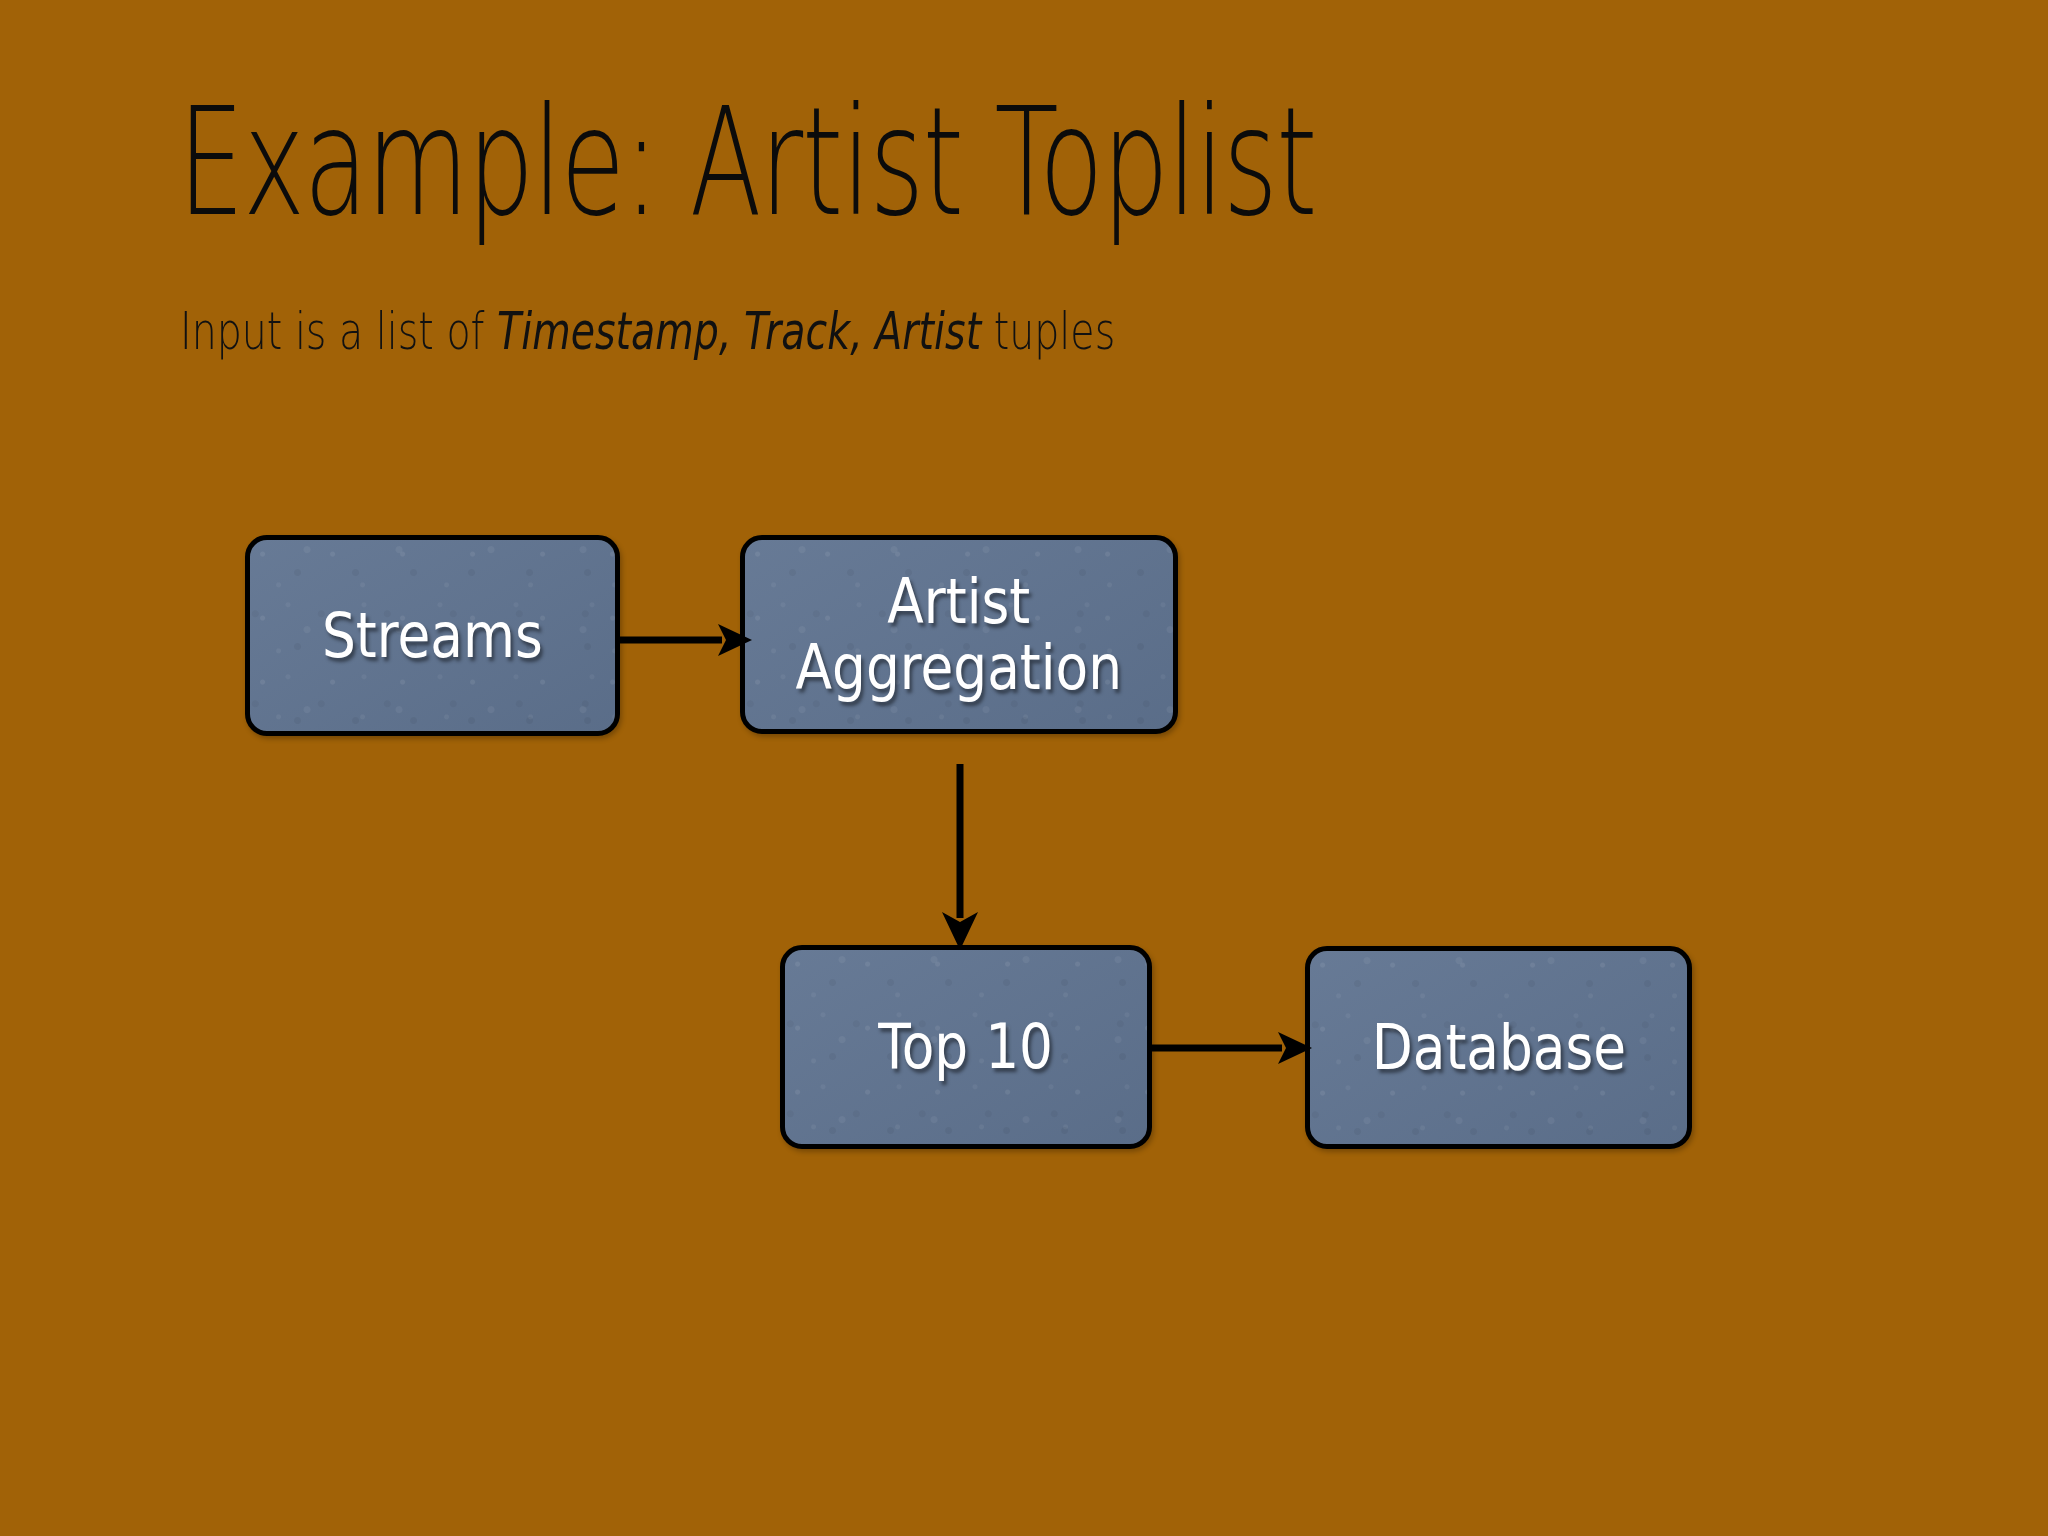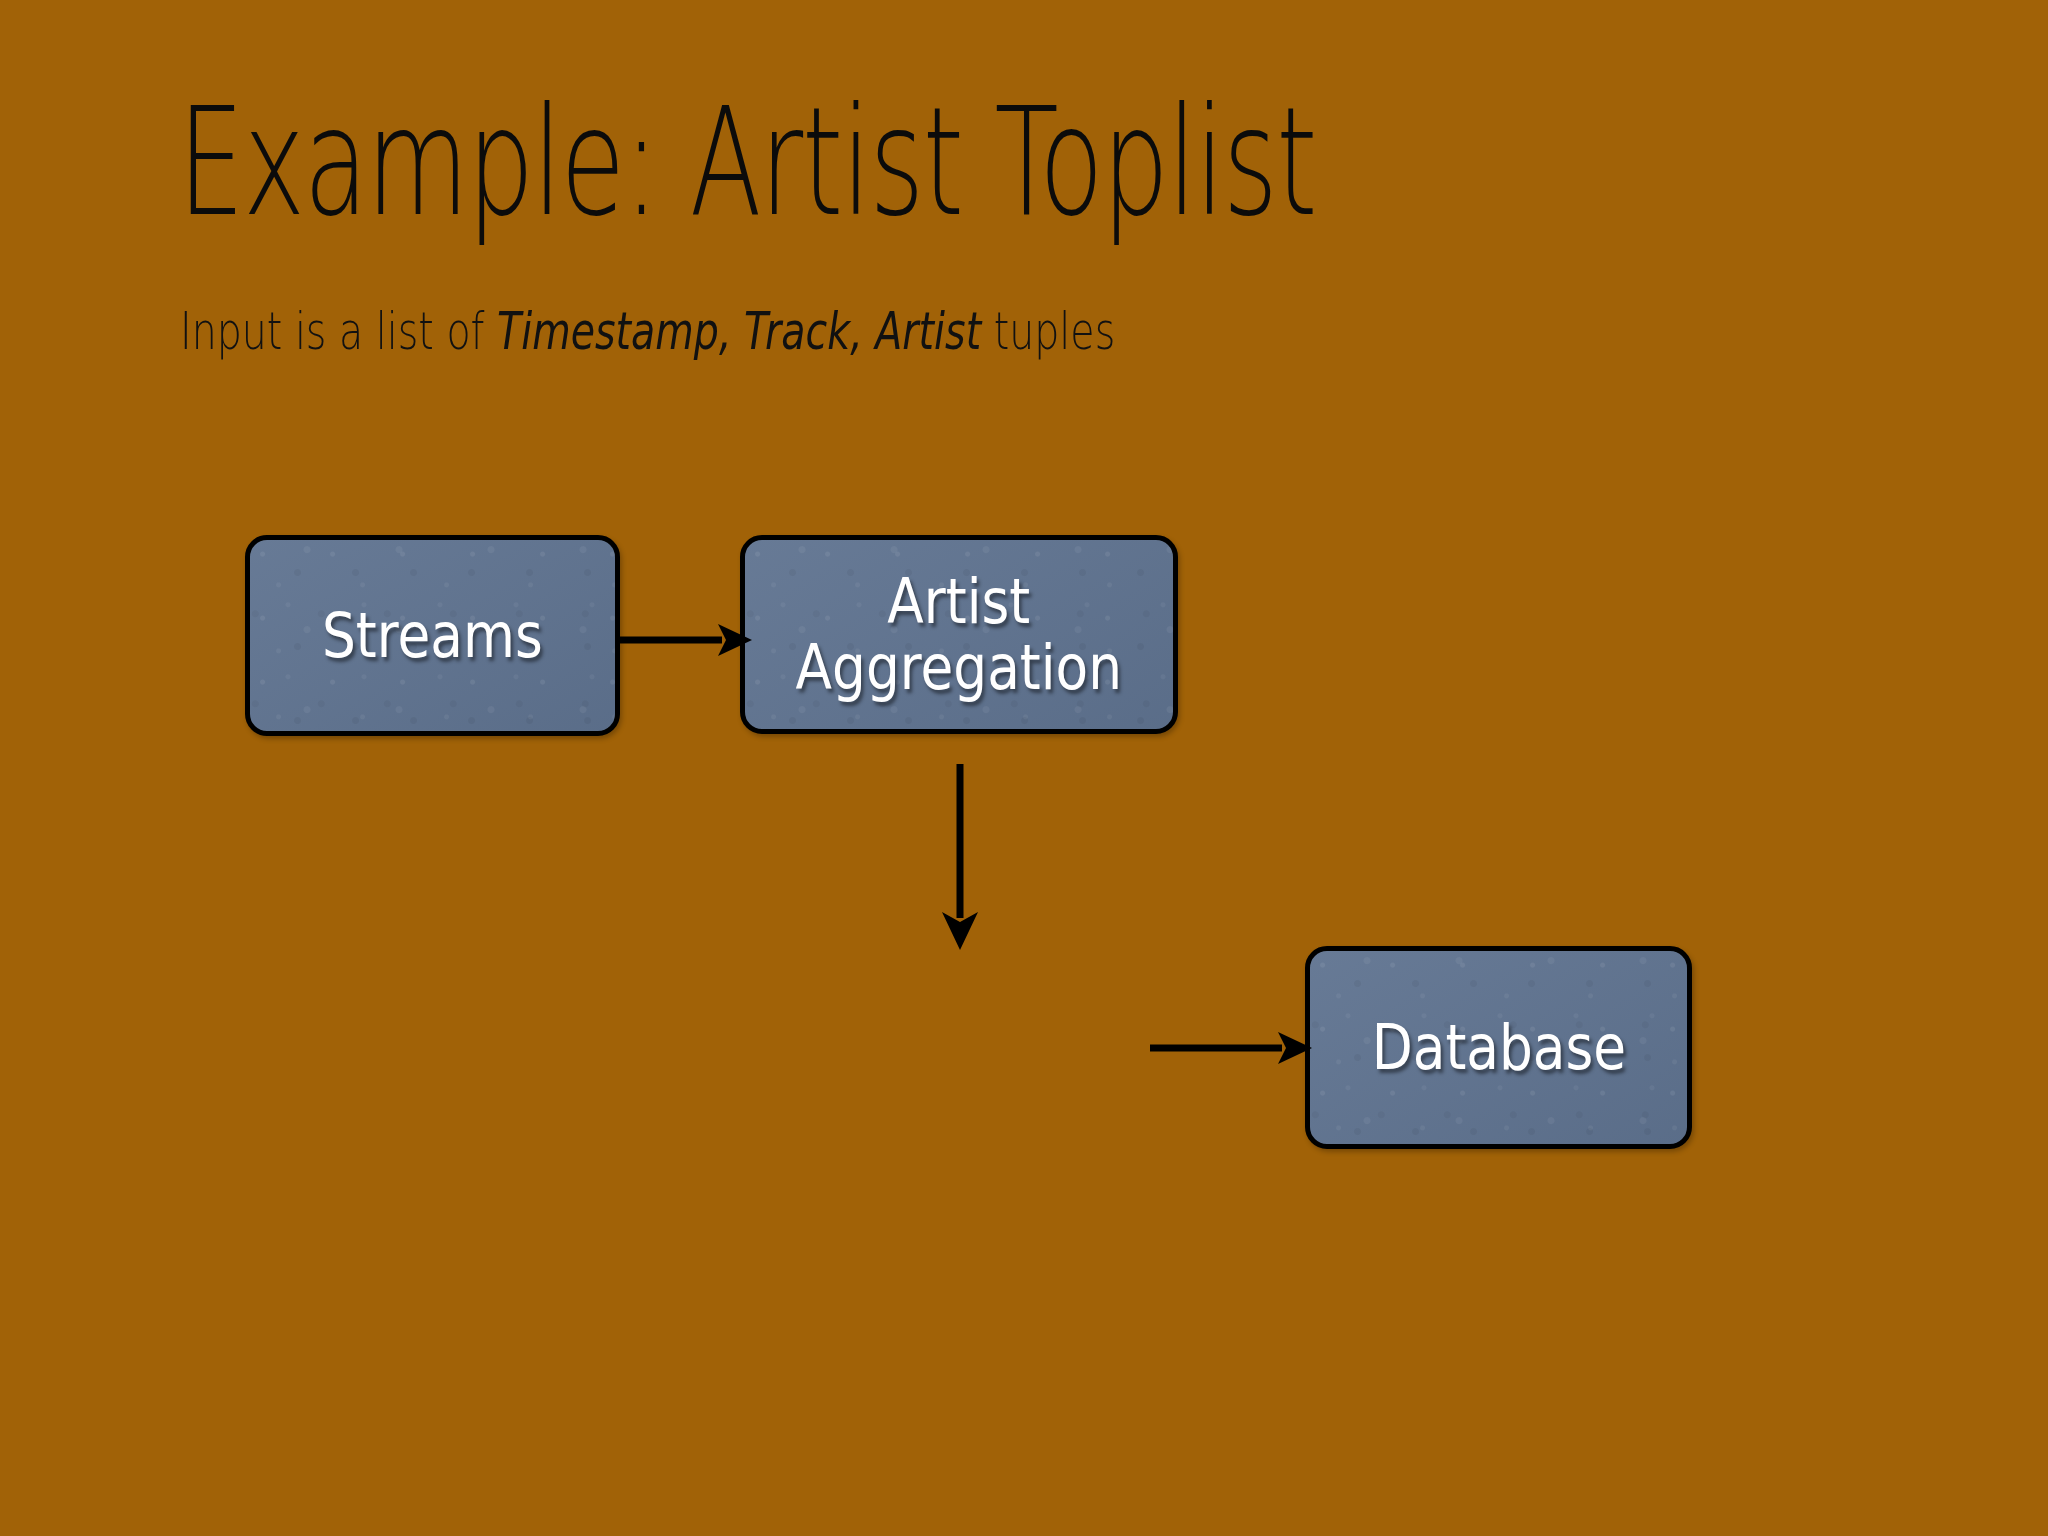--- a/index.html
+++ b/index.html
@@ -130,20 +130,23 @@
 
     <div class="node" id="node-artistagg">
       <span class="node-label">Artist
 Aggregation</span>
     </div>
 
     <div class="node" id="node-streams">
       <span class="node-label">Streams</span>
     </div>
 
+    <div class="node" id="node-top10">
+      <span class="node-label">Top 10</span>
+    </div>
 
     <div class="node" id="node-database">
       <span class="node-label">Database</span>
     </div>
 
     <svg class="arrow-svg" id="arrow-streams-to-agg" viewBox="0 0 140 84">
       <line class="arrow-line" x1="4" y1="42" x2="108" y2="42"></line>
       <polygon class="arrow-head" points="104,26 138,42 104,58 112,42"></polygon>
     </svg>
 

